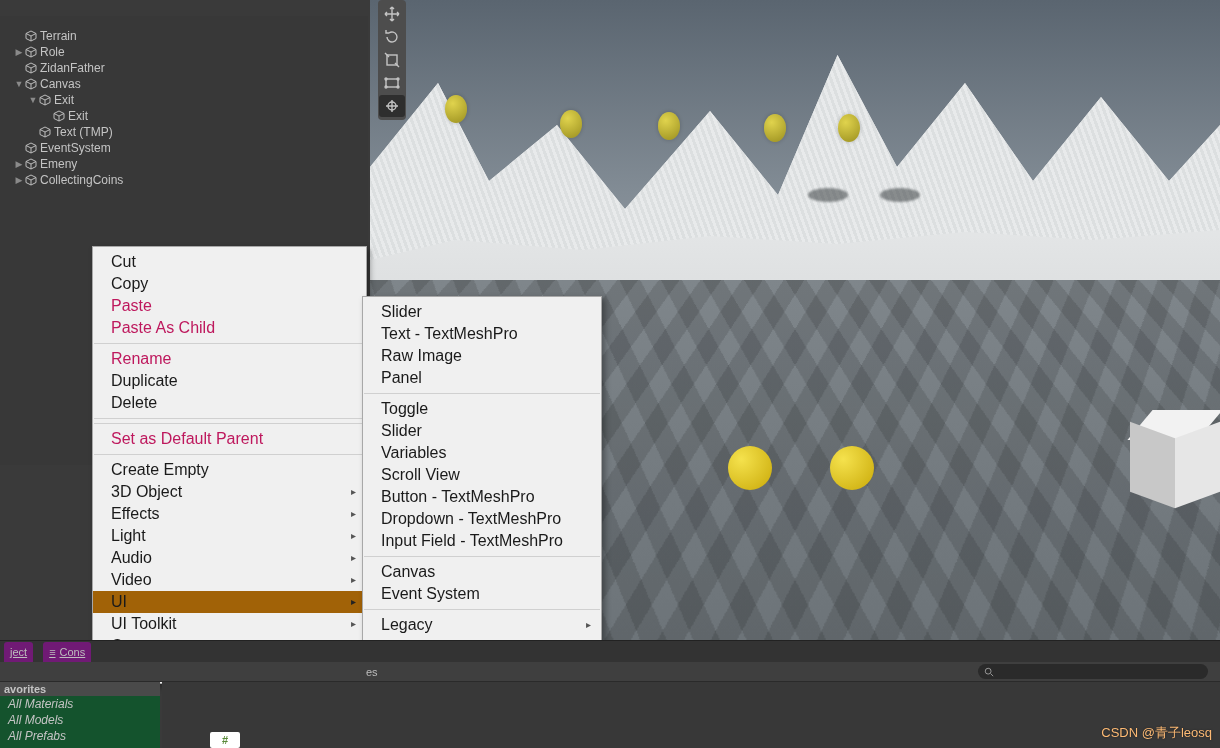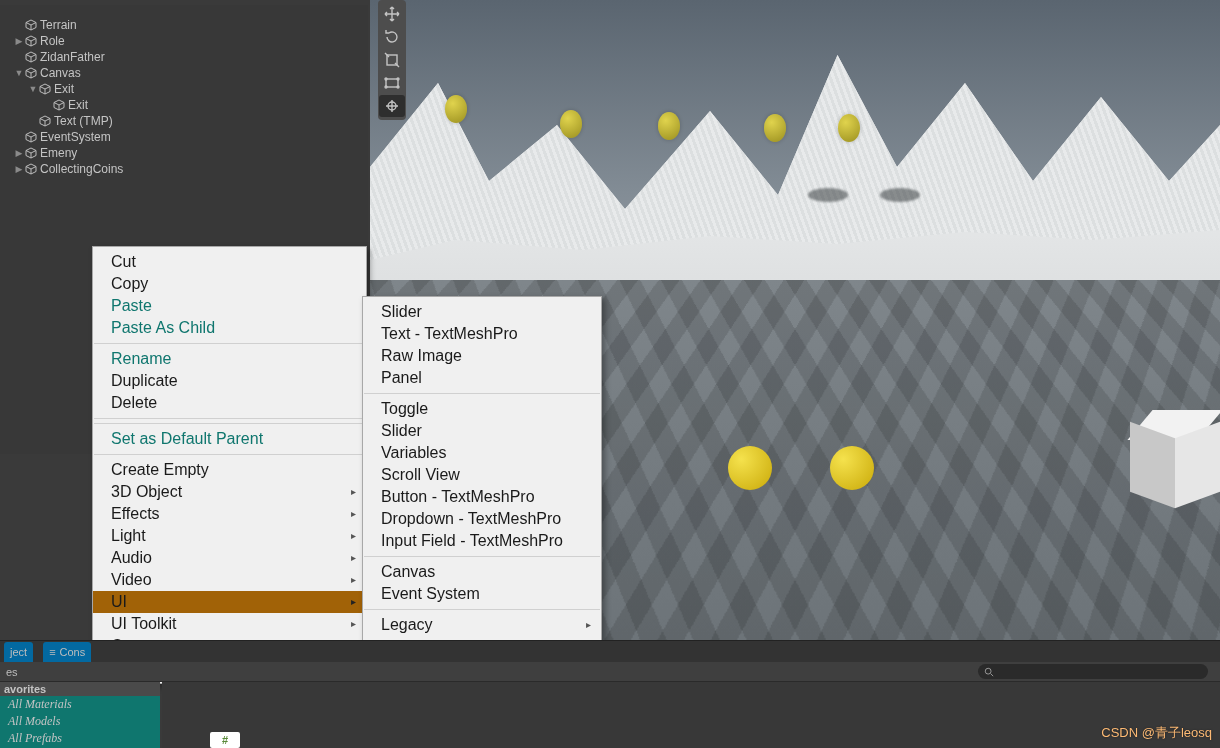--- a/index.html
+++ b/index.html
@@ -1,20 +1,20 @@
 <!DOCTYPE html>
 <html><head>
 <meta charset="utf-8">
 <style>
   * { box-sizing: border-box; margin: 0; padding: 0; font-family: "Segoe UI", Arial, sans-serif; }
   html, body { width: 1220px; height: 748px; overflow: hidden; background: #3a3a3a; }
   body { position: relative; }
 
   
-  .hierarchy { position: absolute; left: 0; top: 5px; width: 368px; height: 449px; background: #383838; color: #c4c4c4; font-size: 12px; padding-top: 12px; }
+  .hierarchy { position: absolute; left: 0; top: 16px; width: 368px; height: 449px; background: #383838; color: #c4c4c4; font-size: 12px; padding-top: 12px; }
   .hrow { display: flex; align-items: center; height: 16px; line-height: 16px; white-space: nowrap; }
   .hrow .arrow { width: 10px; text-align: center; color: #8a8a8a; font-size: 9px; }
   .hrow .cube { width: 14px; height: 14px; margin-right: 2px; display: flex; align-items: center; justify-content: center; }
   .hrow .cube svg { width: 12px; height: 12px; }
   .hrow .label { } .ind1 { padding-left: 14px; } .ind2 { padding-left: 28px; }
   .ind3 { padding-left: 42px; }
 
   
   .scene { position: absolute; left: 370px; top: 0; right: 0; height: 640px; background: linear-gradient(#3b4654 0%, #3b4654 100%); overflow: hidden; }
   .sky { position: absolute; inset: 0; background: linear-gradient(#5a6570 0%, #828c95 30%, #9aa1a7 50%, #888f94 100%); }
@@ -43,41 +43,41 @@
 
   
   .toolcol { position:absolute; left:378px; top:0; width:28px; background:#4d4d4d; border-radius:4px; padding:2px 0; }
   .toolbtn { width:26px; height:22px; margin:1px auto; display:flex; align-items:center; justify-content:center; color:#c4c4c4; }
   .toolbtn svg { width:16px; height:16px; stroke:#c4c4c4; fill:none; stroke-width:1.4; }
   .toolbtn.dark { background:#2e2e2e; border-radius:3px; }
 
   
   .ctxmenu { position:absolute; background:#f0f0f0; border:1px solid #a8a8a8; box-shadow: 3px 3px 6px rgba(0,0,0,0.35); font-size:16px; color:#1a1a1a; padding:4px 0; }
   .ctxmenu .mi { height:22px; line-height:22px; padding:0 28px 0 18px; white-space:nowrap; position:relative; }
-  .ctxmenu .mi.disabled { color:#0f766e; }
+  .ctxmenu .mi.disabled { color:#be185d; }
   .ctxmenu .sep { height:1px; background:#d0d0d0; margin:4px 1px; }
   .ctxmenu .mi.hassub::after { content:"▸"; position:absolute; right:10px; font-size:10px; color:#555; }
   .ctxmenu .mi.selected { background:#a16207; }
   .ctxmenu .mi.selected.hassub::after { color:#222; }
   #menu1 { left:92px; top:246px; width:275px; }
   #menu2 { left:362px; top:296px; width:240px; }
 
   
   .btabs { position:absolute; left:0; top:640px; right:0; height:22px; background:#333; color:#bdbdbd; font-size:11px; display:flex; align-items:center; gap:10px; padding-left:4px; border-top:1px solid #222; }
-  .btabs .tab { padding:0 6px; height:20px; line-height:20px; background:#0369a1; border-radius:3px 3px 0 0; display:flex; align-items:flex-end; gap:4px; }
+  .btabs .tab { padding:0 6px; height:20px; line-height:20px; background:#701a75; border-radius:3px 3px 0 0; display:flex; align-items:flex-end; gap:4px;text-decoration:underline; }
 
   
   .lowbar { position:absolute; left:0; top:662px; right:0; height:20px; background:#3f3f3f; border-bottom:1px solid #2a2a2a; display:flex; align-items:center; padding:0 6px; }
   .searchbox { margin-left:auto; margin-right:6px; width:230px; height:15px; background:#2a2a2a; border-radius:8px; display:flex; align-items:center; padding:0 6px; }
   .searchbox svg { width:10px; height:10px; stroke:#aaa; fill:none; }
 
   
-  .fav { position:absolute; left:0; top:682px; width:160px; bottom:0; background:#0f766e; color:#c4c4c4; font-size:12px; }
+  .fav { position:absolute; left:0; top:682px; width:160px; bottom:0; background:#14532d; color:#c4c4c4; font-size:12px; }
   .fav .title { background:#4a4a4a; padding:1px 4px; font-weight:600; font-size:11px; }
-  .fav .item { padding:1px 6px 1px 8px; font-style:italic;font-family:Liberation Serif, serif; }
+  .fav .item { padding:1px 6px 1px 8px; font-style:italic; }
 
   .watermark { position:absolute; right:8px; bottom:6px; color:#fdba74; font-size:13px; text-shadow:0 0 2px rgba(0,0,0,0.5); font-family: "Microsoft YaHei", sans-serif; }
 
   .content { position:absolute; left:162px; top:682px; right:0; bottom:0; background:#383838; }
   .chip { position:absolute; left:210px; top:732px; width:30px; height:16px; background:#fff; border-radius:2px; display:flex; align-items:center; justify-content:center; color:#5a8a3a; font-weight:bold; font-size:11px; }
 </style>
 </head>
 <body>
 
 <div class="hierarchy">
@@ -289,21 +289,21 @@
   <div class="tab">
       <span>ject</span>
     </div>
   <div class="tab">
       <span>≡ </span>
       <span>Cons</span>
     </div>
 </div>
 
 <div class="lowbar">
-  <span style="color:#bdbdbd;font-size:11px;">es</span>
+  <span style="color:#bdbdbd;font-size:11px;margin-left:360px;">es</span>
   <div class="searchbox">
     <svg viewBox="0 0 12 12">
         <circle cx="5" cy="5" r="3.5"></circle>
         <path d="M8 8l3 3"></path>
       </svg>
   </div>
 </div>
 
 <div class="fav">
   <div class="title">avorites</div>

